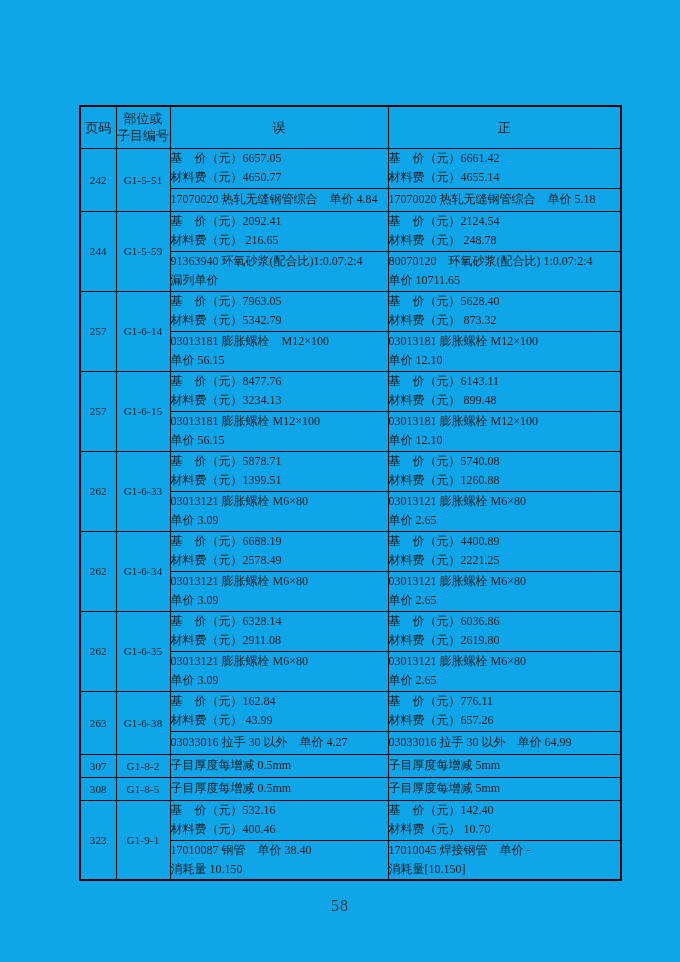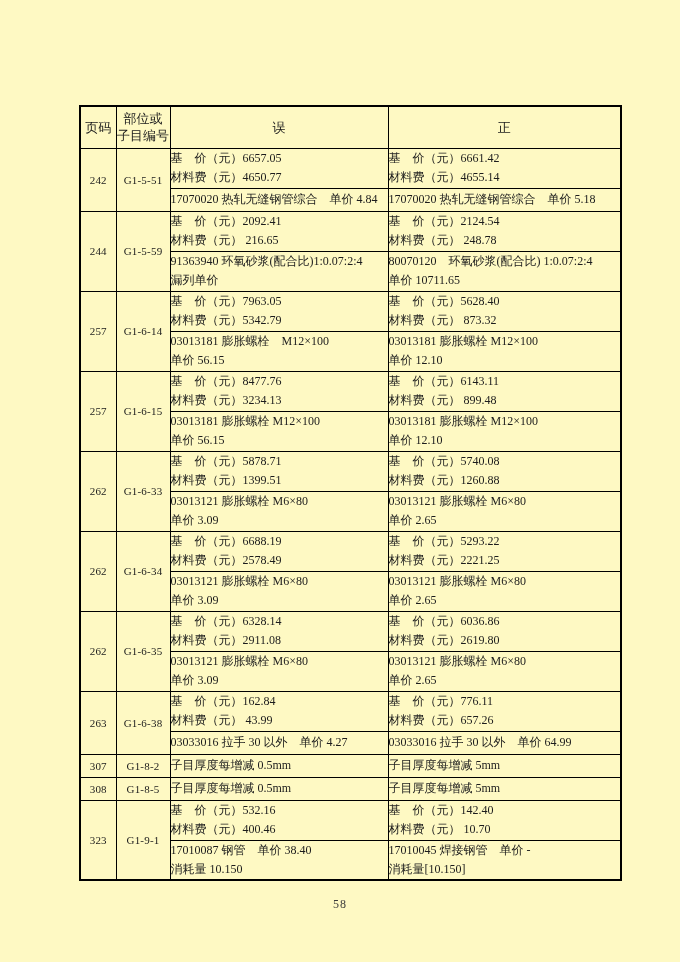--- a/index.html
+++ b/index.html
@@ -6,21 +6,21 @@
   html, body { margin: 0; padding: 0; }
   body {
     width: 680px; height: 962px;
     background: #ffffff;
     font-family: "Liberation Serif", "DejaVu Serif", serif;
     color: #1c1c1c;
   }
   .page {
     position: relative;
     width: 680px; height: 962px;
-    background: #fef9c3;
+    background: #0ea5e9;
     overflow: hidden;
   }
   table.errata {
     position: absolute;
     left: 79px; top: 105px;
     width: 541px;
     border-collapse: collapse;
     table-layout: fixed;
     border: 2px solid #000;
     font-size: 12px;
@@ -53,21 +53,21 @@
     white-space: nowrap;
     overflow: hidden;
   }
   tr.r2 { height: 40px; }
   tr.r1 { height: 23px; margin-top: 44px; }
   .footer {
     position: absolute;
     top: 897px; left: 0;
     width: 680px;
     text-align: center;
-    font-size: 12px;
+    font-size: 16px;
     color: #3a3a3a;
     letter-spacing: 1px;
   }
 </style>
 </head>
 <body>
 
 <div class="page">
 
   <table class="errata">
@@ -198,21 +198,21 @@
           </td>
         </tr>
         <tr class="r2">
           <td class="c-page" rowspan="2">262</td>
           <td class="c-item" rowspan="2">G1-6-34</td>
           <td class="c-wrong">
             <div class="line">基　价（元）6688.19</div>
             <div class="line">材料费（元）2578.49</div>
           </td>
           <td class="c-correct">
-            <div class="line">基　价（元）5293.22</div>
+            <div class="line">基　价（元）4400.89</div>
             <div class="line">材料费（元）2221.25</div>
           </td>
         </tr>
         <tr class="r2">
           <td class="c-wrong">
             <div class="line">03013121 膨胀螺栓 M6×80</div>
             <div class="line">单价 3.09</div>
           </td>
           <td class="c-correct">
             <div class="line">03013121 膨胀螺栓 M6×80</div>

